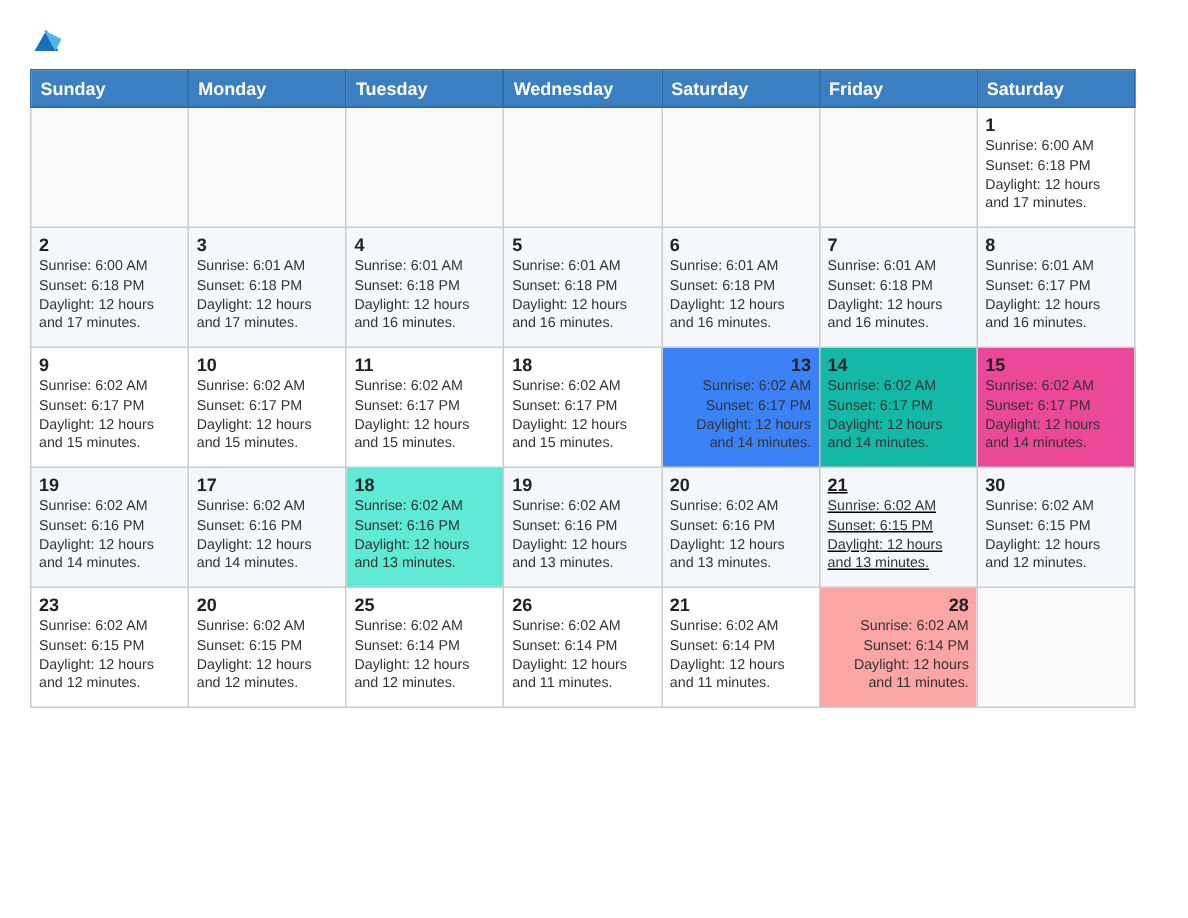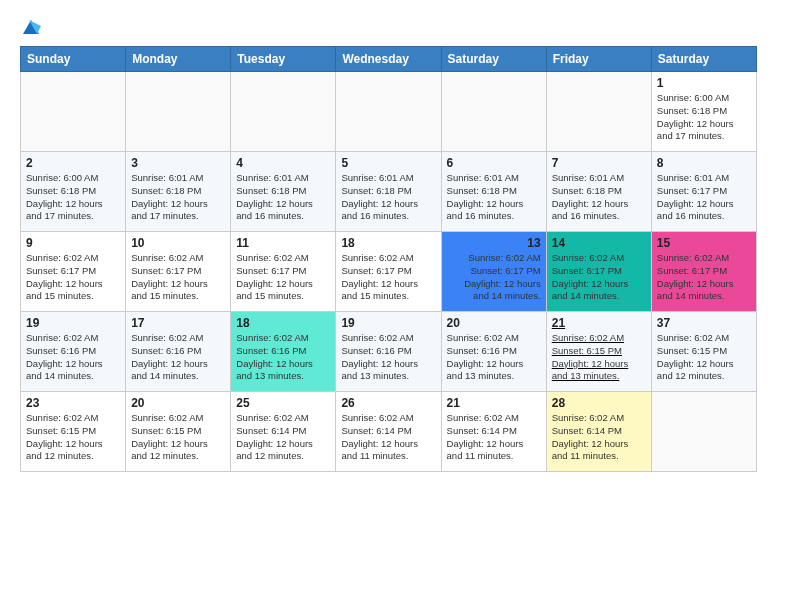--- a/index.html
+++ b/index.html
@@ -210,21 +210,21 @@
           </td>
           <td style="background: rgb(244, 248, 253);">
             <div class="day-num">20</div>
             <div class="day-info">Sunrise: 6:02 AM<br>Sunset: 6:16 PM<br>Daylight: 12 hours<br>and 13 minutes.</div>
           </td>
           <td style="background: rgb(244, 248, 253); text-decoration: underline;">
             <div class="day-num">21</div>
             <div class="day-info">Sunrise: 6:02 AM<br>Sunset: 6:15 PM<br>Daylight: 12 hours<br>and 13 minutes.</div>
           </td>
           <td style="background: rgb(244, 248, 253);">
-            <div class="day-num">37</div>
+            <div class="day-num">30</div>
             <div class="day-info">Sunrise: 6:02 AM<br>Sunset: 6:15 PM<br>Daylight: 12 hours<br>and 12 minutes.</div>
           </td>
         </tr>
         <tr>
           <td style="background: rgb(255, 255, 255);">
             <div class="day-num">23</div>
             <div class="day-info">Sunrise: 6:02 AM<br>Sunset: 6:15 PM<br>Daylight: 12 hours<br>and 12 minutes.</div>
           </td>
           <td style="background: rgb(255, 255, 255);">
             <div class="day-num">20</div>
@@ -235,21 +235,21 @@
             <div class="day-info">Sunrise: 6:02 AM<br>Sunset: 6:14 PM<br>Daylight: 12 hours<br>and 12 minutes.</div>
           </td>
           <td style="background: rgb(255, 255, 255);">
             <div class="day-num">26</div>
             <div class="day-info">Sunrise: 6:02 AM<br>Sunset: 6:14 PM<br>Daylight: 12 hours<br>and 11 minutes.</div>
           </td>
           <td style="background: rgb(255, 255, 255);">
             <div class="day-num">21</div>
             <div class="day-info">Sunrise: 6:02 AM<br>Sunset: 6:14 PM<br>Daylight: 12 hours<br>and 11 minutes.</div>
           </td>
-          <td style="background: #fef9c3;">
+          <td style="background: #fca5a5; text-align: right;">
             <div class="day-num">28</div>
             <div class="day-info">Sunrise: 6:02 AM<br>Sunset: 6:14 PM<br>Daylight: 12 hours<br>and 11 minutes.</div>
           </td>
           <td class="empty" style="background: rgb(249, 249, 249);"></td>
         </tr>
       </tbody>
   </table>
 </div>
 
 </body></html>

